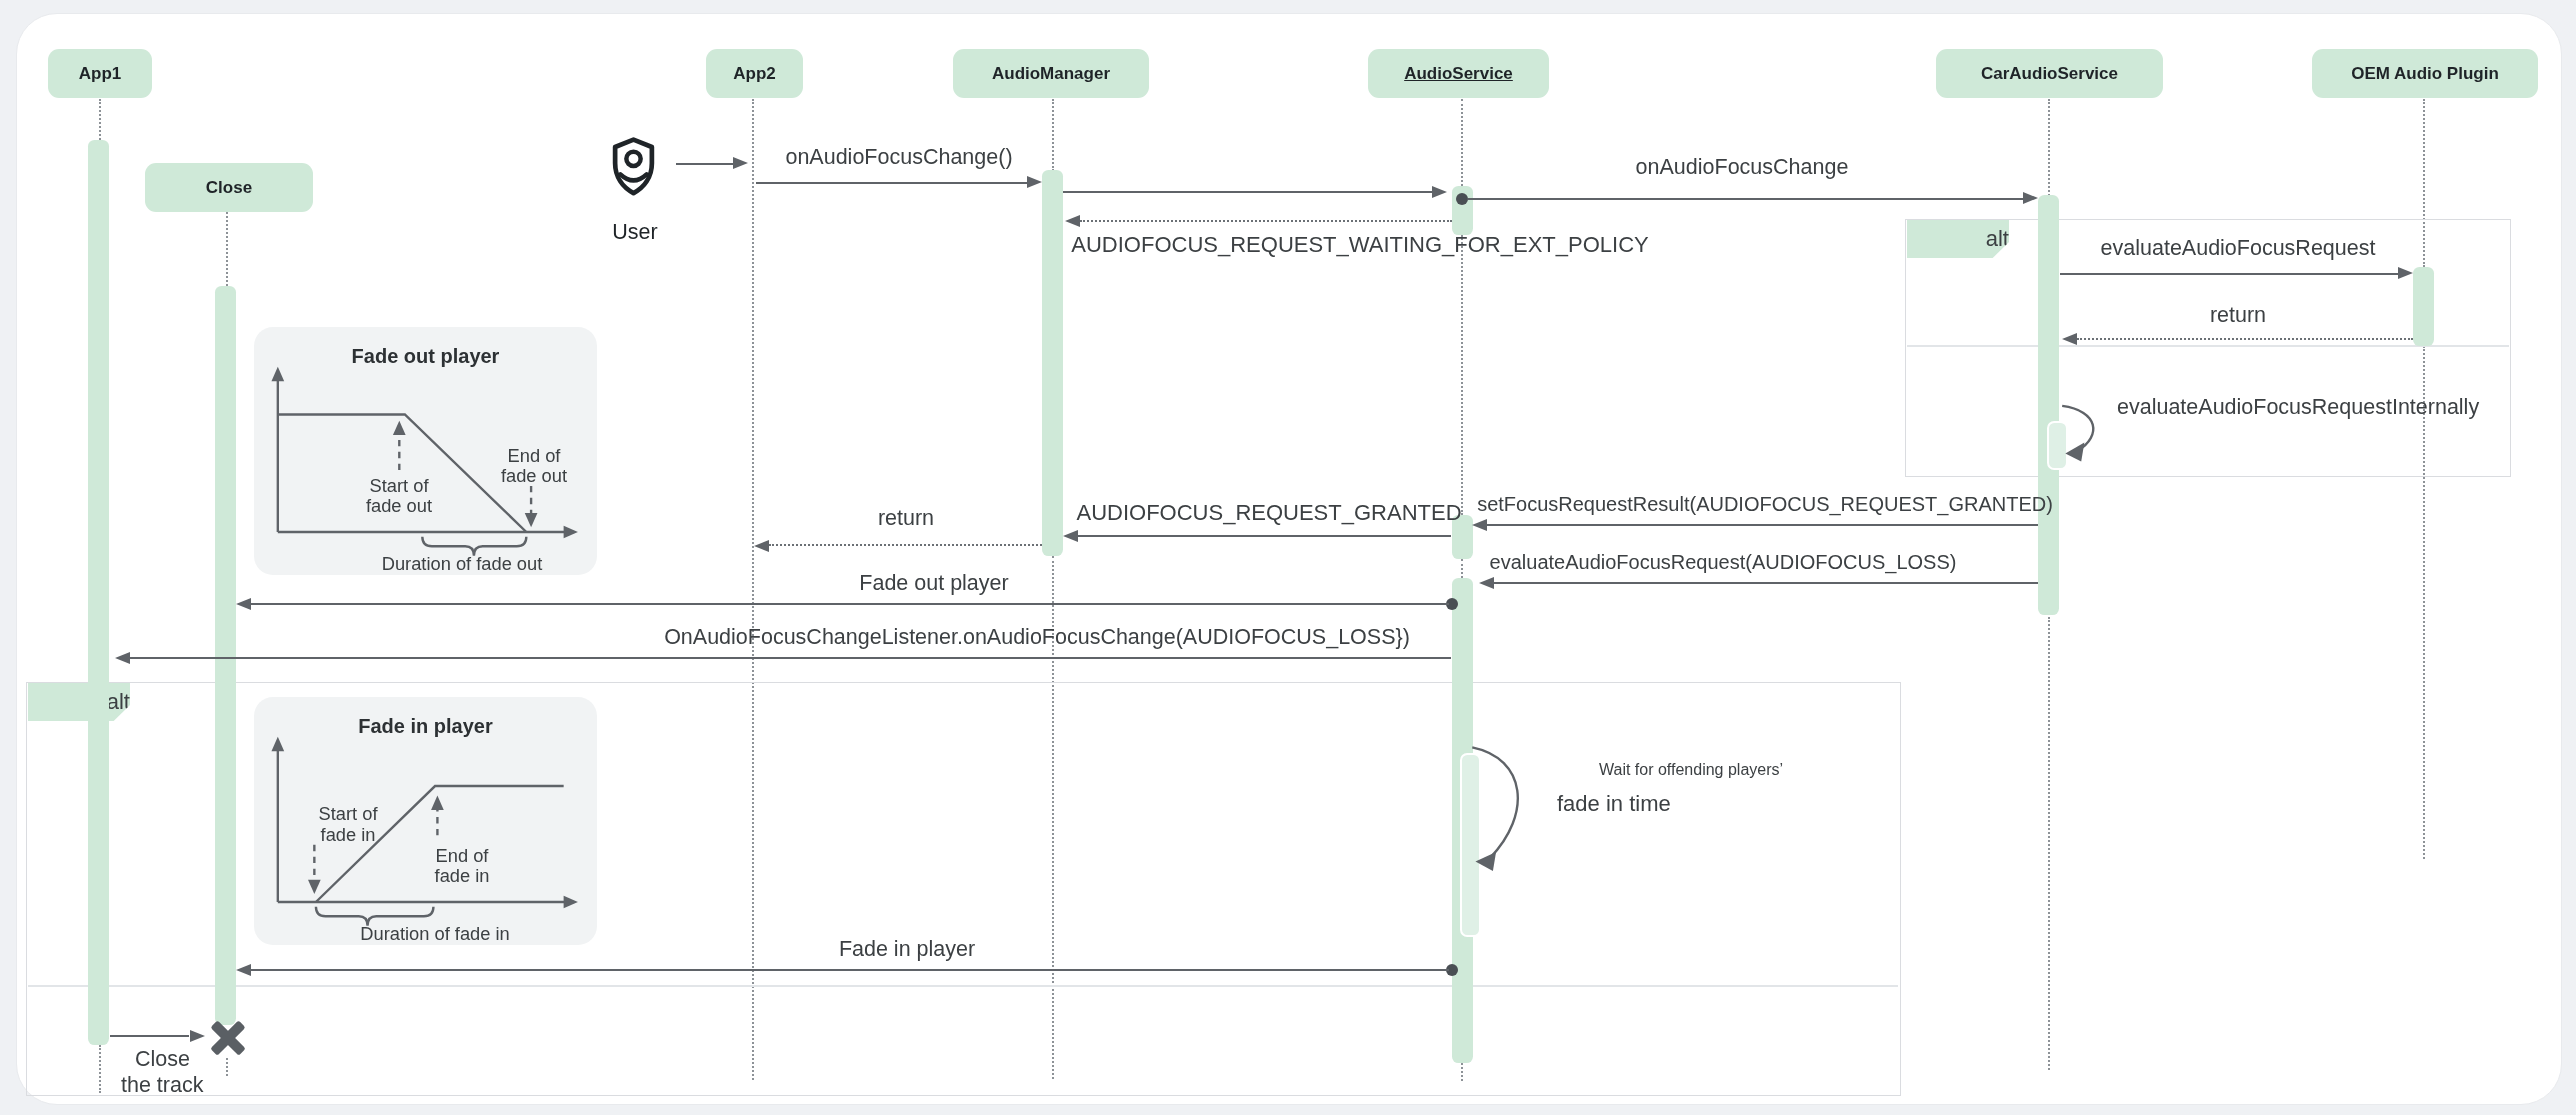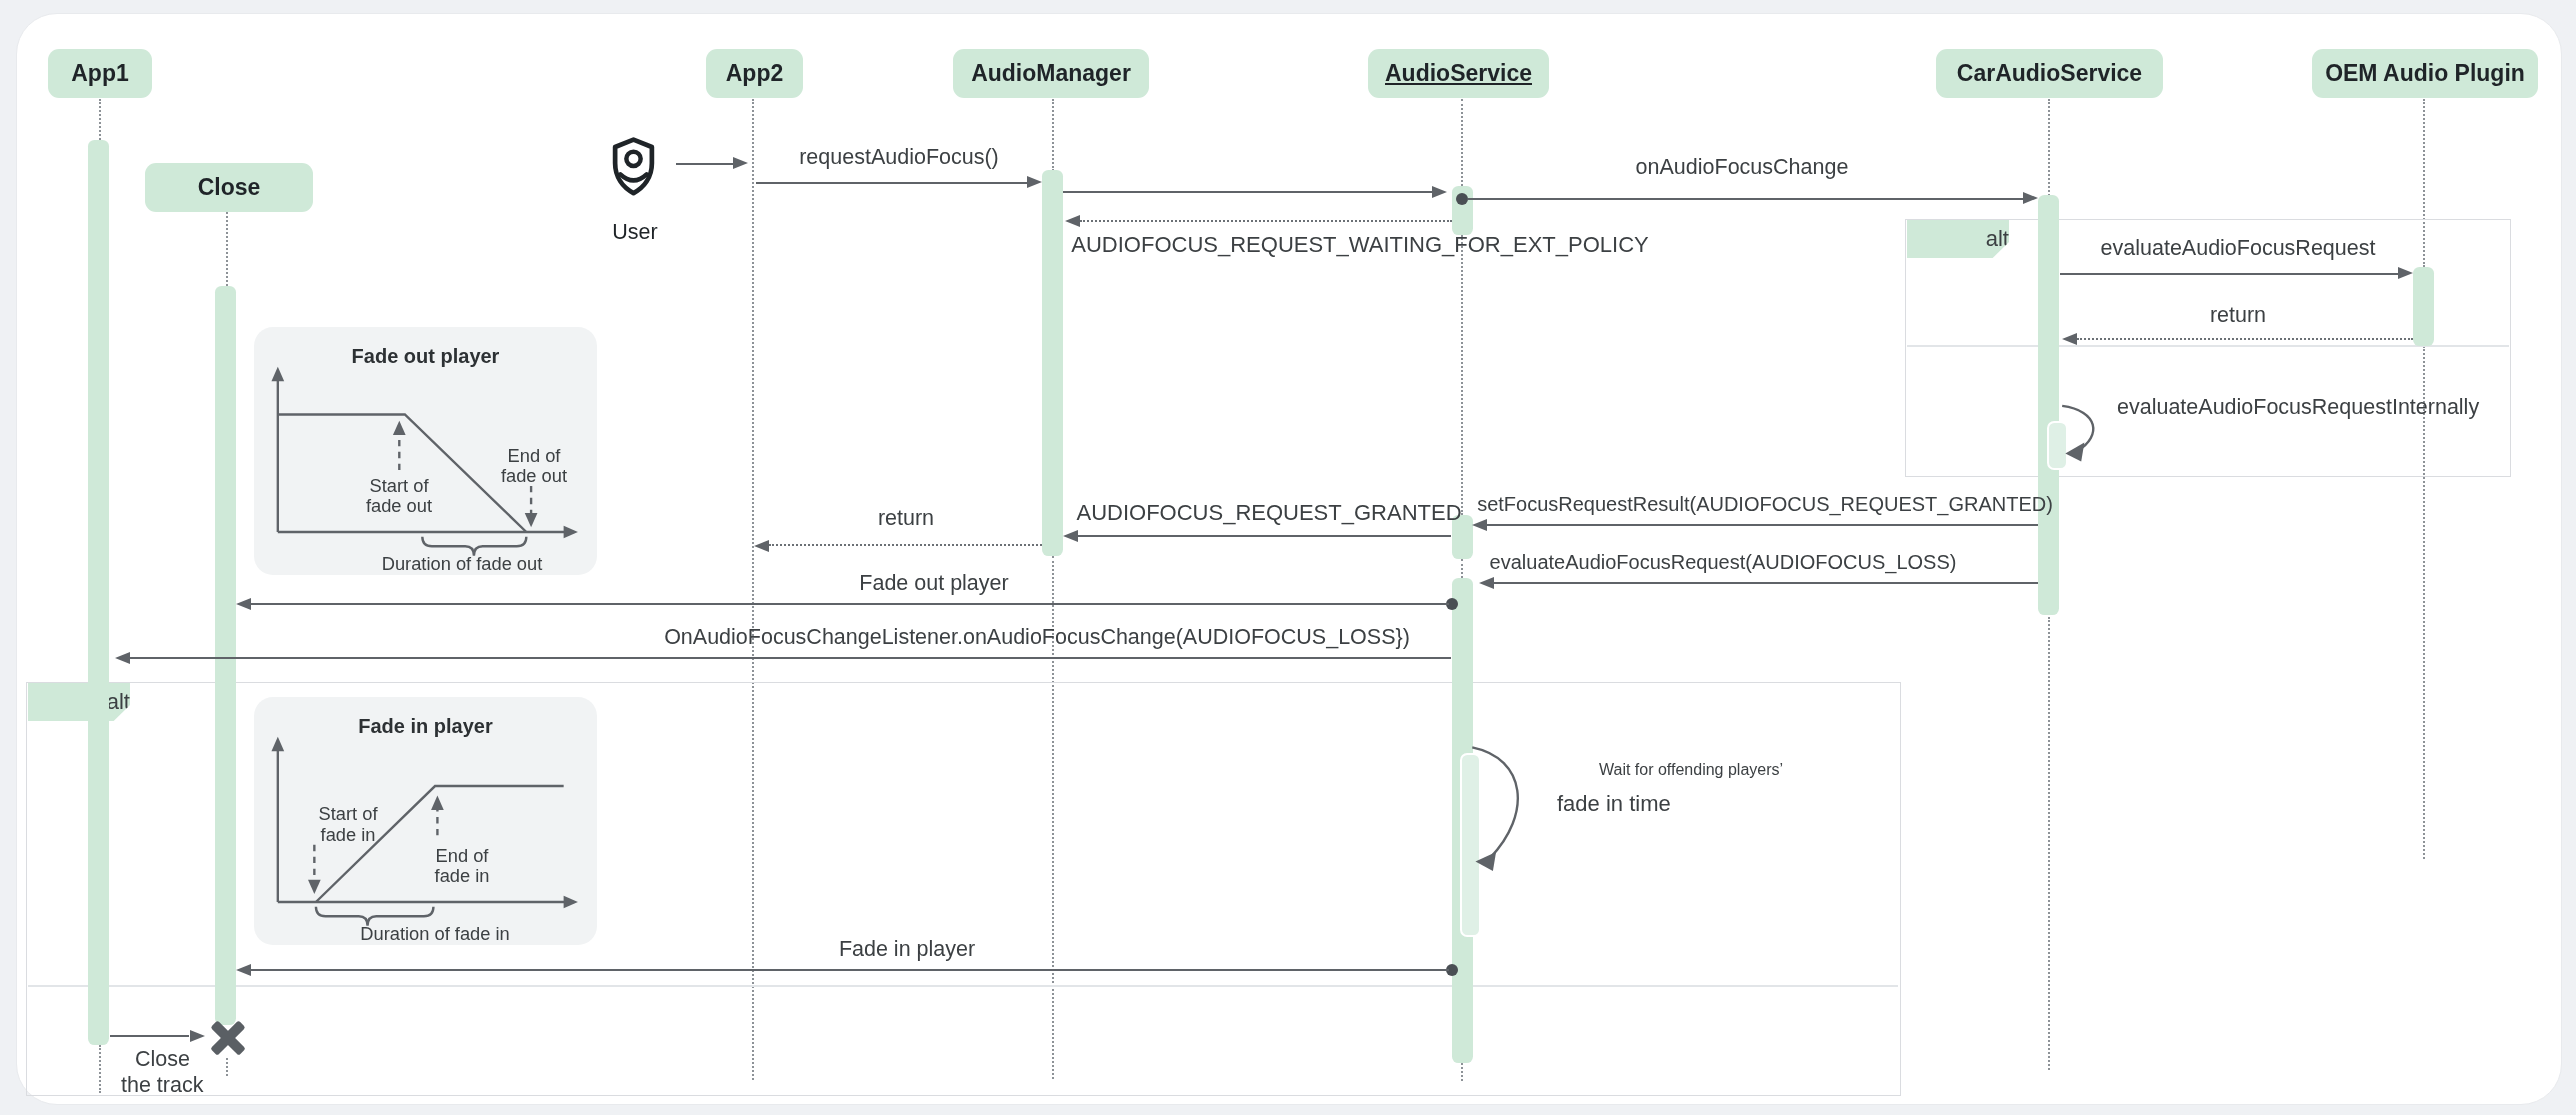--- a/index.html
+++ b/index.html
@@ -2,21 +2,21 @@
 <html style="font-size:12.7px"><head>
 <meta charset="utf-8">
 <style>
   html,body{margin:0;padding:0;background:#eef0f3;}
   #stage{position:relative;width:2576px;height:1116px;background:#eff1f4;font-family:"Liberation Sans",sans-serif;overflow:hidden;}
   #panel{position:absolute;left:16px;top:12.7px;width:2544px;height:1090px;background:#ffffff;border:1.6px solid #e8eaed;border-radius:41px;}
   .life{position:absolute;width:0;border-left:2.4px dotted #8d9297;z-index:1;}
   .frag{position:absolute;border:1.6px solid #dadce0;z-index:2;}
   .frag-div{position:absolute;height:1.6px;background:#e2e5e8;z-index:2;}
   .pent{position:absolute;width:102px;height:38px;background:#cfe9d8;clip-path:polygon(0 0,100% 0,100% 58%,84% 100%,0 100%);display:flex;align-items:center;justify-content:flex-end;font-size:22px;color:#3c4043;z-index:3;}
-  .pbox{position:absolute;height:49px;background:#cfe9d8;border-radius:11px;display:flex;align-items:center;justify-content:center;font-size:23px;font-weight:bold;color:#1f2428;z-index:6;}
+  .pbox{position:absolute;height:49px;background:#cfe9d8;border-radius:11px;display:flex;align-items:center;justify-content:center;font-size:17px;font-weight:bold;color:#1f2428;z-index:6;}
   .bar{position:absolute;width:20.7px;background:#cfe9d8;border-radius:6.4px;z-index:4;}
   .bar.nested{width:20.7px;background:#dff0e6;border:2.4px solid #ffffff;border-radius:7.2px;box-sizing:border-box;z-index:5;}
   .arr{position:absolute;height:2.4px;background:#5f6368;z-index:5;}
   .arr.dot{background:none;height:0;border-top:2.4px dotted #6b7075;}
   .head{position:absolute;width:0;height:0;z-index:5;}
   .head.r{border-left:15px solid #5f6368;border-top:6.4px solid transparent;border-bottom:6.4px solid transparent;}
   .head.l{border-right:15px solid #5f6368;border-top:6.4px solid transparent;border-bottom:6.4px solid transparent;}
   .odot{position:absolute;width:12px;height:12px;border-radius:50%;background:#4a4f54;z-index:5;}
   .lbl{position:absolute;transform:translateX(-50%);white-space:nowrap;font-size:21.5px;color:#3c4043;z-index:6;}
   .lbl.left{transform:none;}
@@ -103,21 +103,21 @@
     <circle cx="12" cy="11" r="3.5" fill="none" stroke="#1f2428" stroke-width="2.2"></circle>
     <path d="M5.6 18.6 Q12 24.6 18.4 18.6" fill="none" stroke="#1f2428" stroke-width="2.2" stroke-linecap="round"></path>
   </svg>
   <span class="lbl" style="left:635px;top:220px;color:#1f2428;">User</span>
 
   <div class="arr" style="left:676px;top:163px;width:57px;"></div>
   <div class="head r" style="left:733px;top:157px;"></div>
 
   <div class="arr" style="left:756px;top:182px;width:272px;"></div>
   <div class="head r" style="left:1027px;top:176px;"></div>
-  <span class="lbl" style="left:899px;top:145px;">requestAudioFocus()</span>
+  <span class="lbl" style="left:899px;top:145px;">onAudioFocusChange()</span>
 
   <div class="arr" style="left:1063px;top:191px;width:369px;"></div>
   <div class="head r" style="left:1432px;top:186px;"></div>
 
   <div class="odot" style="left:1456px;top:193px;"></div>
   <div class="arr" style="left:1468px;top:198px;width:555px;"></div>
   <div class="head r" style="left:2023px;top:192px;"></div>
   <span class="lbl" style="left:1742px;top:155px;">onAudioFocusChange</span>
 
   <div class="arr dot" style="left:1080px;top:220px;width:372px;"></div>

